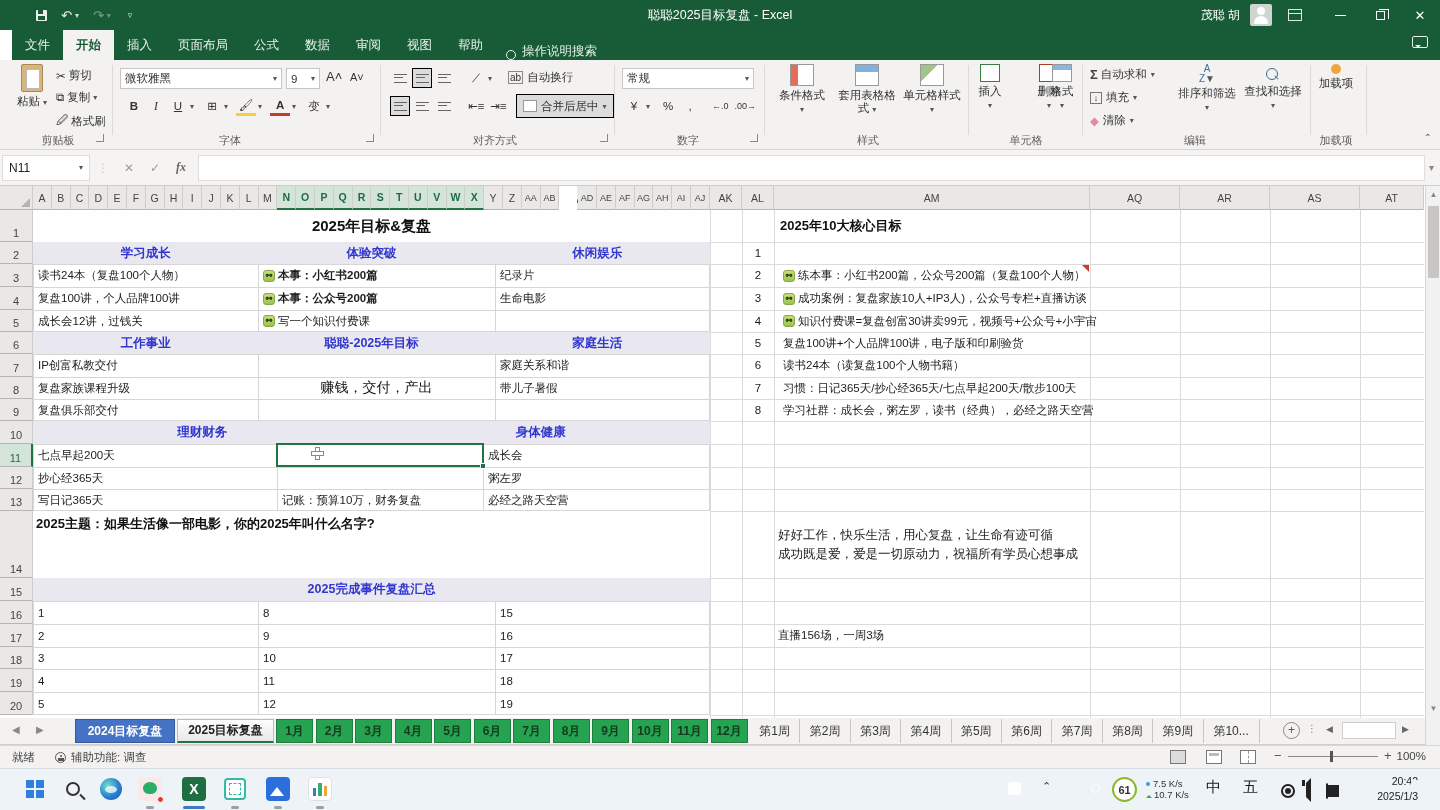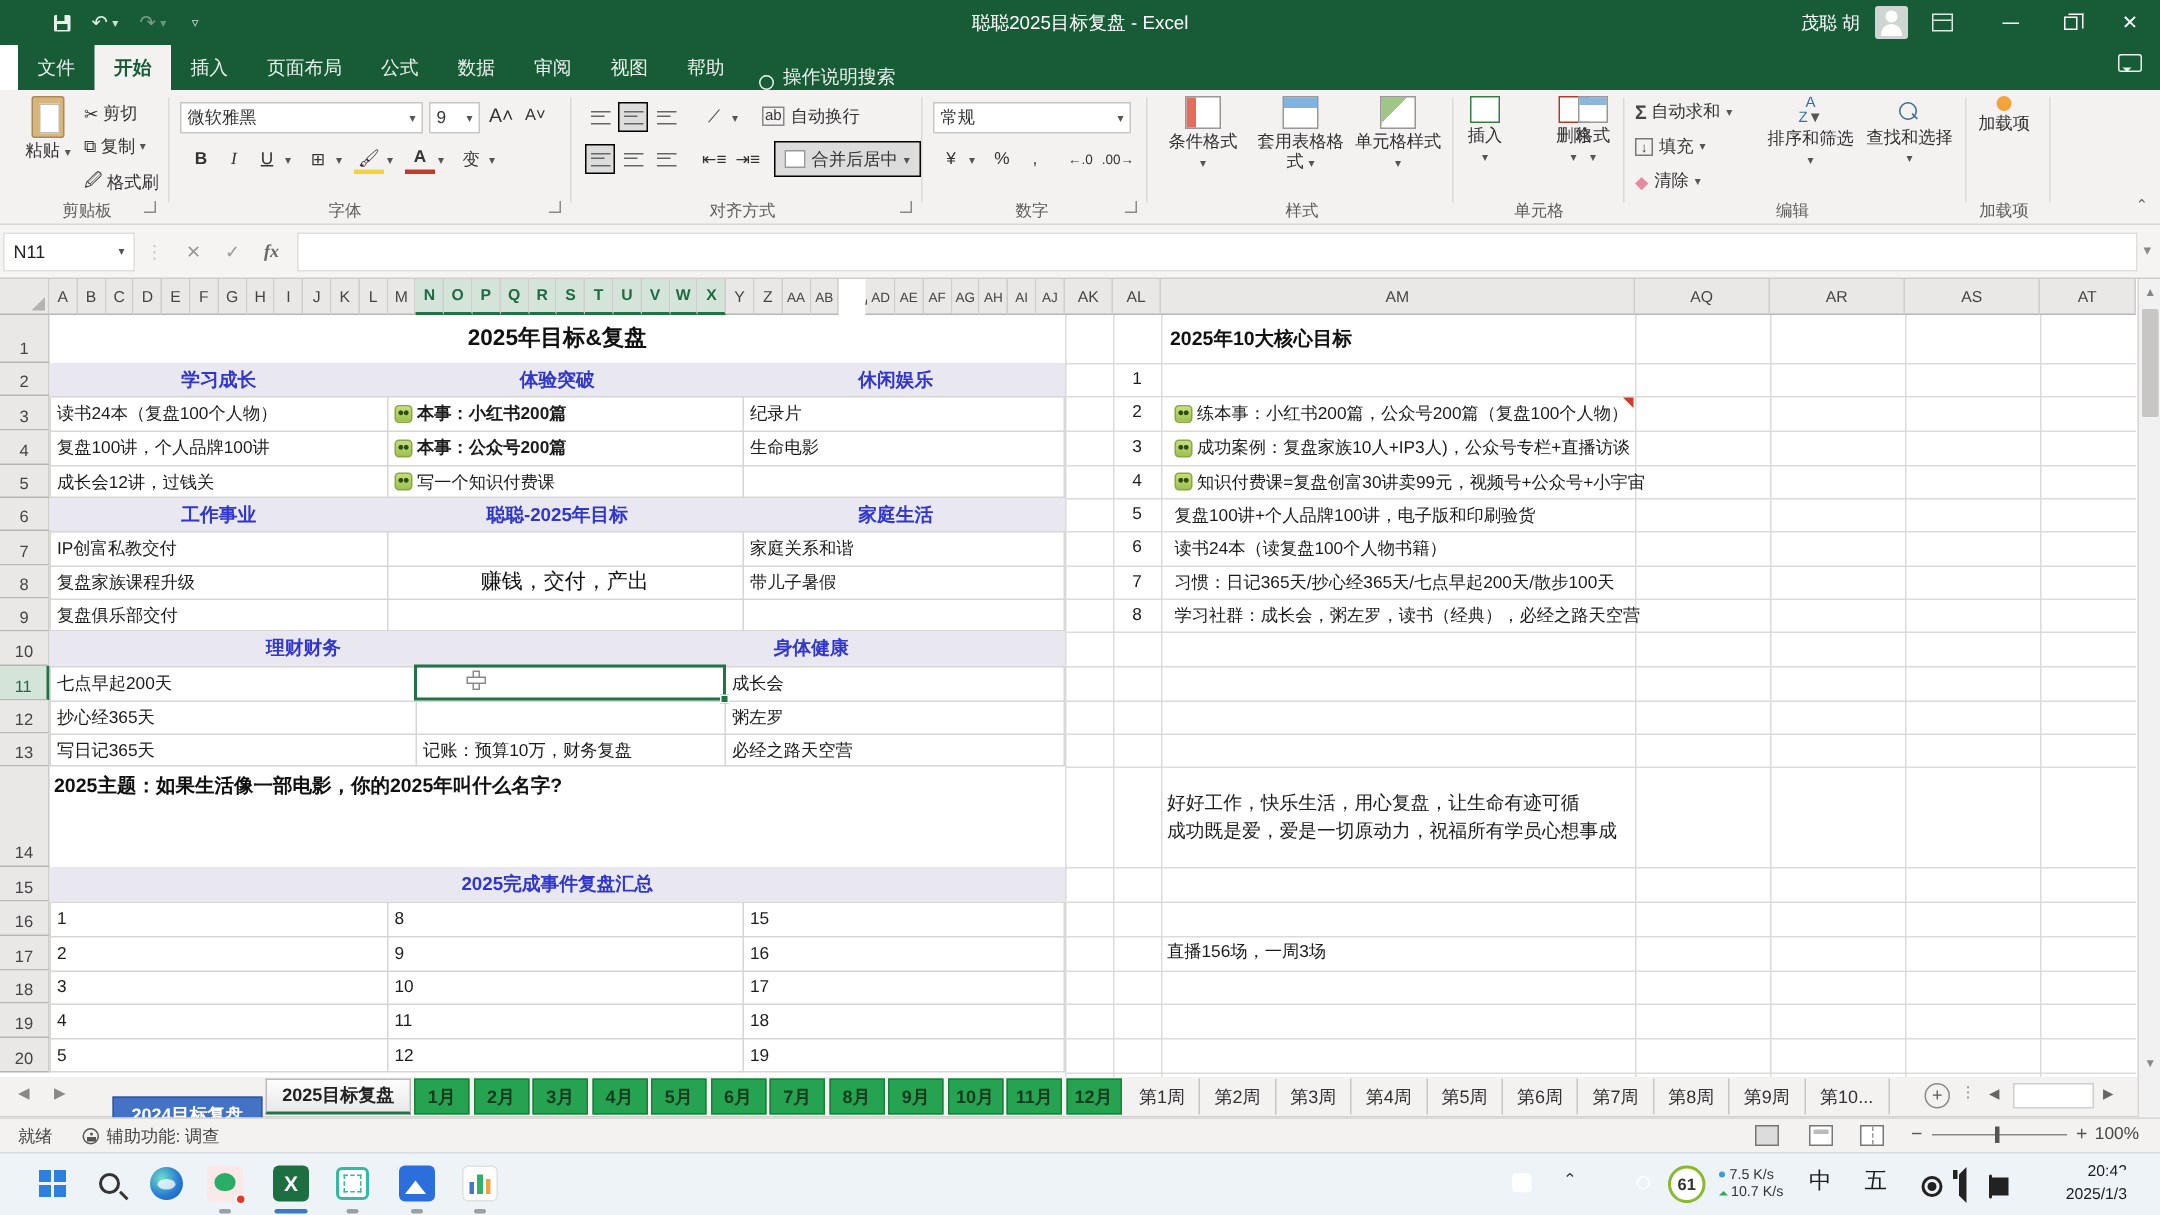--- a/index.html
+++ b/index.html
@@ -683,21 +683,21 @@
       <div id="vscroll">
         <div class="arr" style="top: 0px;">▲</div>
         <div id="vthumb"></div>
         <div class="arr" style="top: 514px;">▼</div>
       </div>
     </div>
 
   <div id="tabbar">
       <div class="tnav" style="left: 12px;">◀</div>
       <div class="tnav" style="left: 36px;">▶</div>
-      <div class="stab blue" style="left: 75px; width: 100px; margin-top: 12px;">2024目标复盘</div>
+      <div class="stab blue" style="left: 75px; width: 100px;">2024目标复盘</div>
       <div class="stab active" style="left: 177px; width: 97px;">2025目标复盘</div>
       <div class="stab green" style="left: 276px; width: 37px;">1月</div>
       <div class="stab green" style="left: 315.5px; width: 37px;">2月</div>
       <div class="stab green" style="left: 355px; width: 37px;">3月</div>
       <div class="stab green" style="left: 394.5px; width: 37px;">4月</div>
       <div class="stab green" style="left: 434px; width: 37px;">5月</div>
       <div class="stab green" style="left: 473.5px; width: 37px;">6月</div>
       <div class="stab green" style="left: 513px; width: 37px;">7月</div>
       <div class="stab green" style="left: 552.5px; width: 37px;">8月</div>
       <div class="stab green" style="left: 592px; width: 37px;">9月</div>

